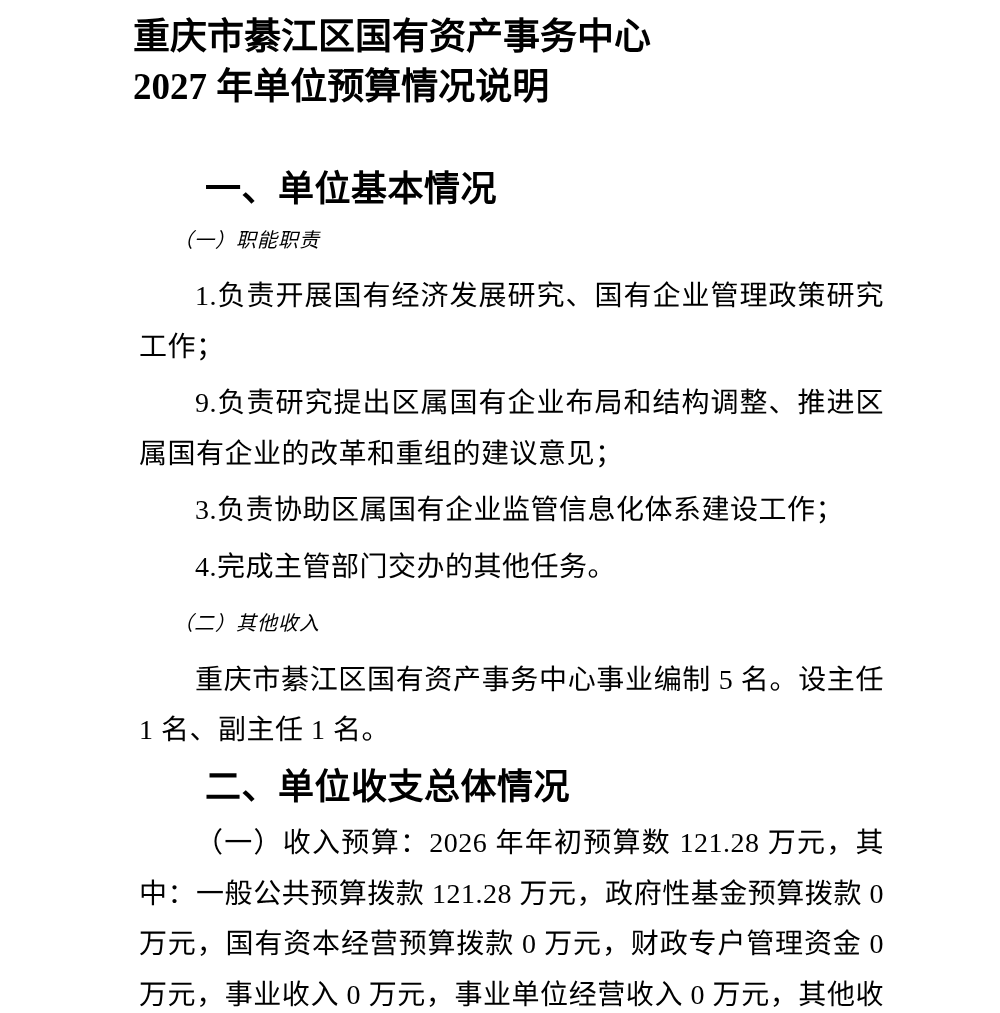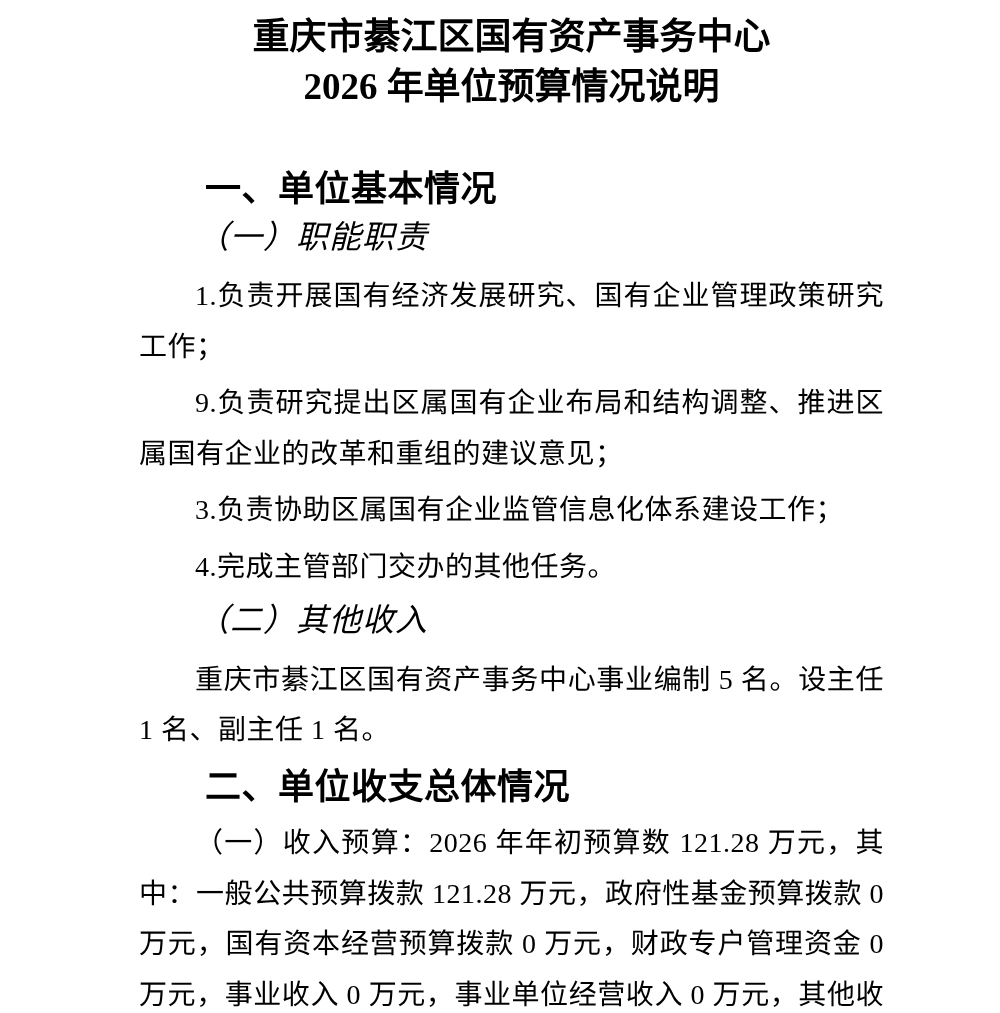--- a/index.html
+++ b/index.html
@@ -15,21 +15,20 @@
   }
   .page {
     box-sizing: border-box;
     width: 1000px;
     height: 1013px;
     padding: 12px 110px 0 133px; 
     background: #ffffff;
   }
   .doc-title {
     margin: 0;
-    text-align: center;
     font-family: "Liberation Serif", "DejaVu Serif", serif;
     font-weight: 700;
     font-size: 37px;
     line-height: 50px;
     color: #000000;
   }
   .doc-title .title-line {
     display: block;
     white-space: nowrap;
   }
@@ -40,24 +39,24 @@
     margin: 0;
     font-family: "Liberation Sans", "DejaVu Sans", sans-serif;
     font-weight: 700;
     font-size: 36px;
     line-height: 50.5px;
     text-indent: 2em;
     letter-spacing: 0.5px;
   }
   .sub-heading {
     margin: 0;
-    font-family: Liberation Mono, monospace;
+    font-family: Liberation Sans, sans-serif;
     font-weight: 400;
     font-style: italic; 
-    font-size: 32px;
+    font-size: 20px;
     line-height: 50.5px;
     text-indent: 2em;
     letter-spacing: 1px;
   }
   .para {
     margin: 6px;
     font-family: "Liberation Serif", "DejaVu Serif", serif;
     font-weight: 400;
     font-size: 28px;
     line-height: 50.5px;
@@ -66,21 +65,21 @@
     letter-spacing: 0.5px;
   }
 </style>
 </head>
 <body>
 
 <div class="page">
 
   <h1 class="doc-title">
     <span class="title-line">重庆市綦江区国有资产事务中心</span>
-    <span class="title-line">2026 年单位预算情况说明</span>
+    <span class="title-line">2027 年单位预算情况说明</span>
   </h1>
 
   <div class="doc-body">
 
     <h2 class="sec-heading">一、单位基本情况</h2>
 
     <h3 class="sub-heading">（一）职能职责</h3>
 
     <p class="para">1.负责开展国有经济发展研究、国有企业管理政策研究工作；</p>
 

